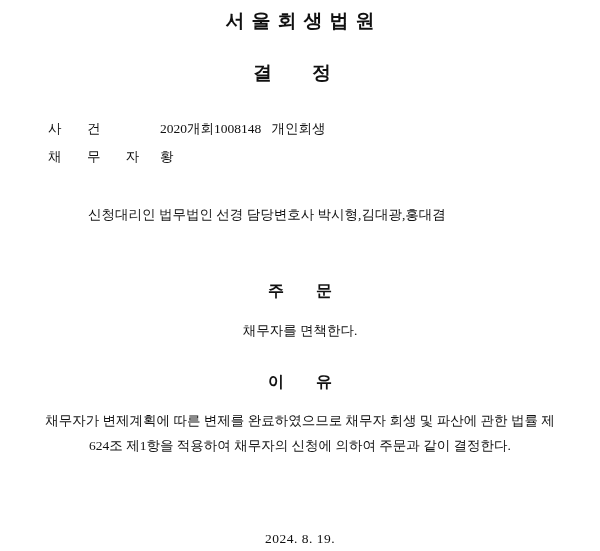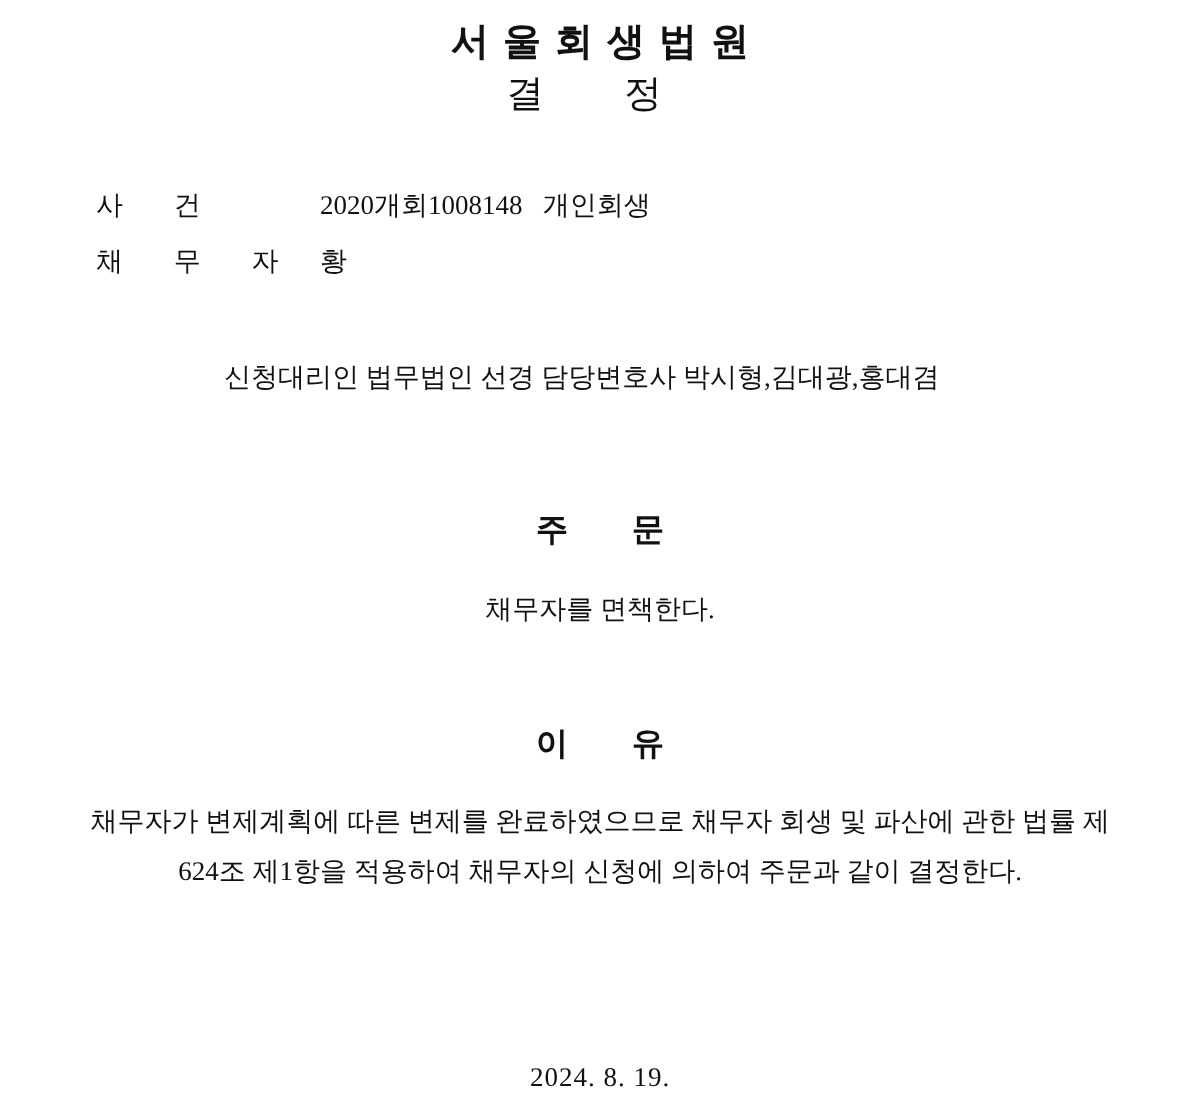--- a/index.html
+++ b/index.html
@@ -25,22 +25,23 @@
     text-align: center;
     font-size: 19px;
     font-weight: bold;
     letter-spacing: 7px;
     margin-top: 8px;
     padding-left: 7px;
   }
   .doc-title {
     text-align: center;
     font-size: 19px;
-    font-weight: normal;
+    font-weight: bold;
     letter-spacing: 40px;
+    margin-top: 26px;
     padding-left: 24px;
   }
   .meta-block {
     margin-top: 34px;
     padding-left: 48px;
     font-size: 13.5px;
   }
   .meta-row {
     display: flex;
     align-items: flex-end;
@@ -51,36 +52,36 @@
     width: 112px;
     flex: 0 0 112px;
     letter-spacing: 11px;
     white-space: nowrap;
   }
   .meta-value {
     white-space: pre;
   }
   .attorney-line {
     margin-top: 38px;
-    padding-left: 112px;
+    padding-left: 88px;
     font-size: 13.5px;
     line-height: 1.5;
   }
   .section-head {
     text-align: center;
     font-size: 16px;
     font-weight: bold;
     letter-spacing: 32px;
     padding-left: 32px;
   }
   .sec-jumun {
     margin-top: 56px;
   }
   .sec-iyu {
-    margin-top: 44px;
+    margin-top: 28px;
   }
   .body-text {
     font-size: 13.5px;
     line-height: 1.85;
     padding-left: 44px;
     padding-right: 44px;
     margin-top: 16px;
     text-align: center;
   }
   .body-text.single {

